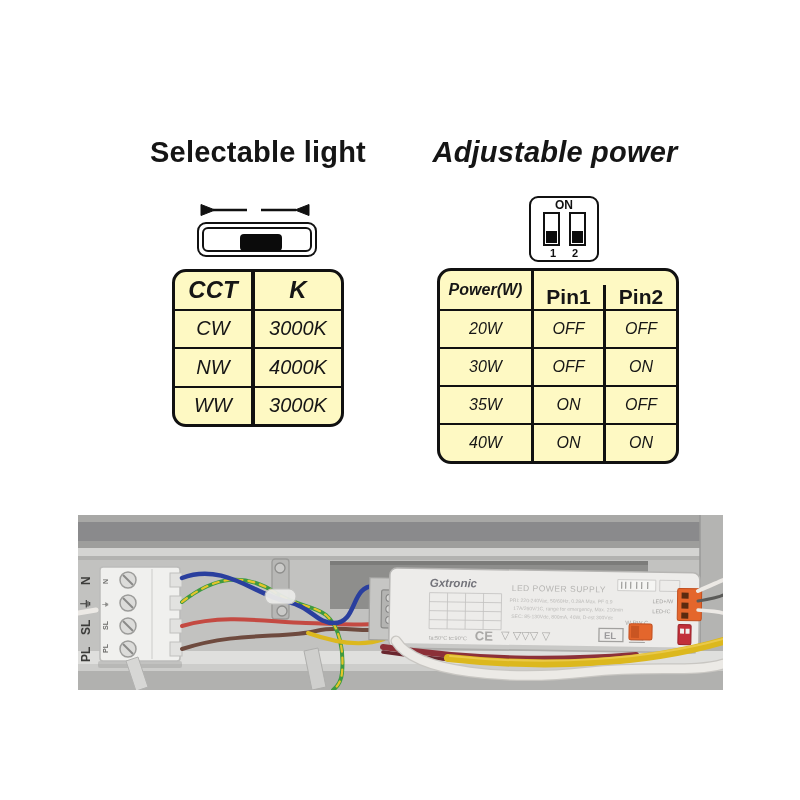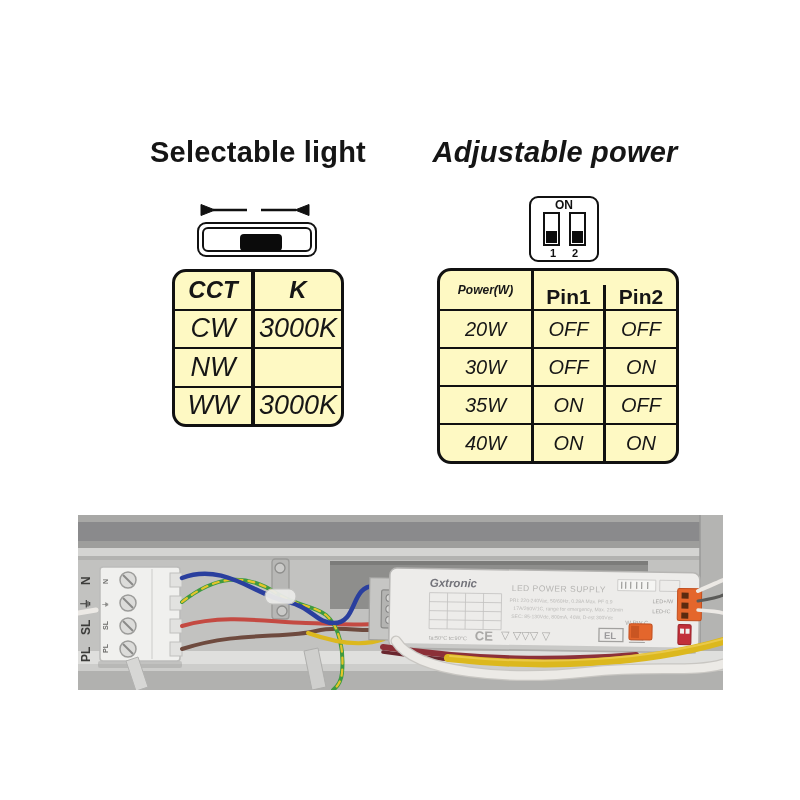--- a/index.html
+++ b/index.html
@@ -29,28 +29,28 @@
 
   
   .tbl{position:absolute;border:3px solid #111;border-radius:14px;background:#fef9c3;display:flex;flex-direction:column;overflow:hidden;color:#161616;}
   .tr{flex:1;display:flex;}
   .tr:not(:last-child){border-bottom:2.5px solid #111;}
   .td{display:flex;align-items:center;justify-content:center;}
   #cct-table{left:172px;top:269px;width:166px;height:152px;}
   #cct-table .c0{width:76px;border-right:4px solid #111;}
   #cct-table .c1{flex:1;}
   #cct-table .hdr{font-size:24px;font-weight:bold;font-style:italic;}
-  #cct-table .val{font-size:27px;font-style:italic;}
+  #cct-table .val{font-size:20px;font-style:italic;}
   #power-table{left:437px;top:268px;width:236px;height:190px;}
   #power-table .c0{width:91px;border-right:3.5px solid #111;}
   #power-table .c1{width:69px;border-right:3px solid #111;}
   #power-table .c2{flex:1;}
-  #power-table .hdr0{font-size:12px;font-weight:bold;font-style:italic;}
+  #power-table .hdr0{font-size:16px;font-weight:bold;font-style:italic;}
   #power-table .hdr{font-size:21px;font-weight:bold;margin-top:14px;}
-  #power-table .val{font-size:20px;font-style:italic;}
+  #power-table .val{font-size:16px;font-style:italic;}
 
   .photo{position:absolute;left:78px;top:515px;width:645px;height:175px;}
 </style>
 </head>
 <body>
 
 <div class="canvas">
 
   <div class="title" id="title-left">Selectable light</div>
   <div class="title" id="title-right">Adjustable power</div>
@@ -89,20 +89,21 @@
     <div class="tr">
       <div class="td c0 hdr">CCT</div>
       <div class="td c1 hdr">K</div>
     </div>
     <div class="tr">
       <div class="td c0 val">CW</div>
       <div class="td c1 val">3000K</div>
     </div>
     <div class="tr">
       <div class="td c0 val">NW</div>
+      <div class="td c1 val">4000K</div>
     </div>
     <div class="tr">
       <div class="td c0 val">WW</div>
       <div class="td c1 val">3000K</div>
     </div>
   </div>
 
   <div class="tbl" id="power-table">
     <div class="tr">
       <div class="td c0 hdr0">Power(W)</div>

